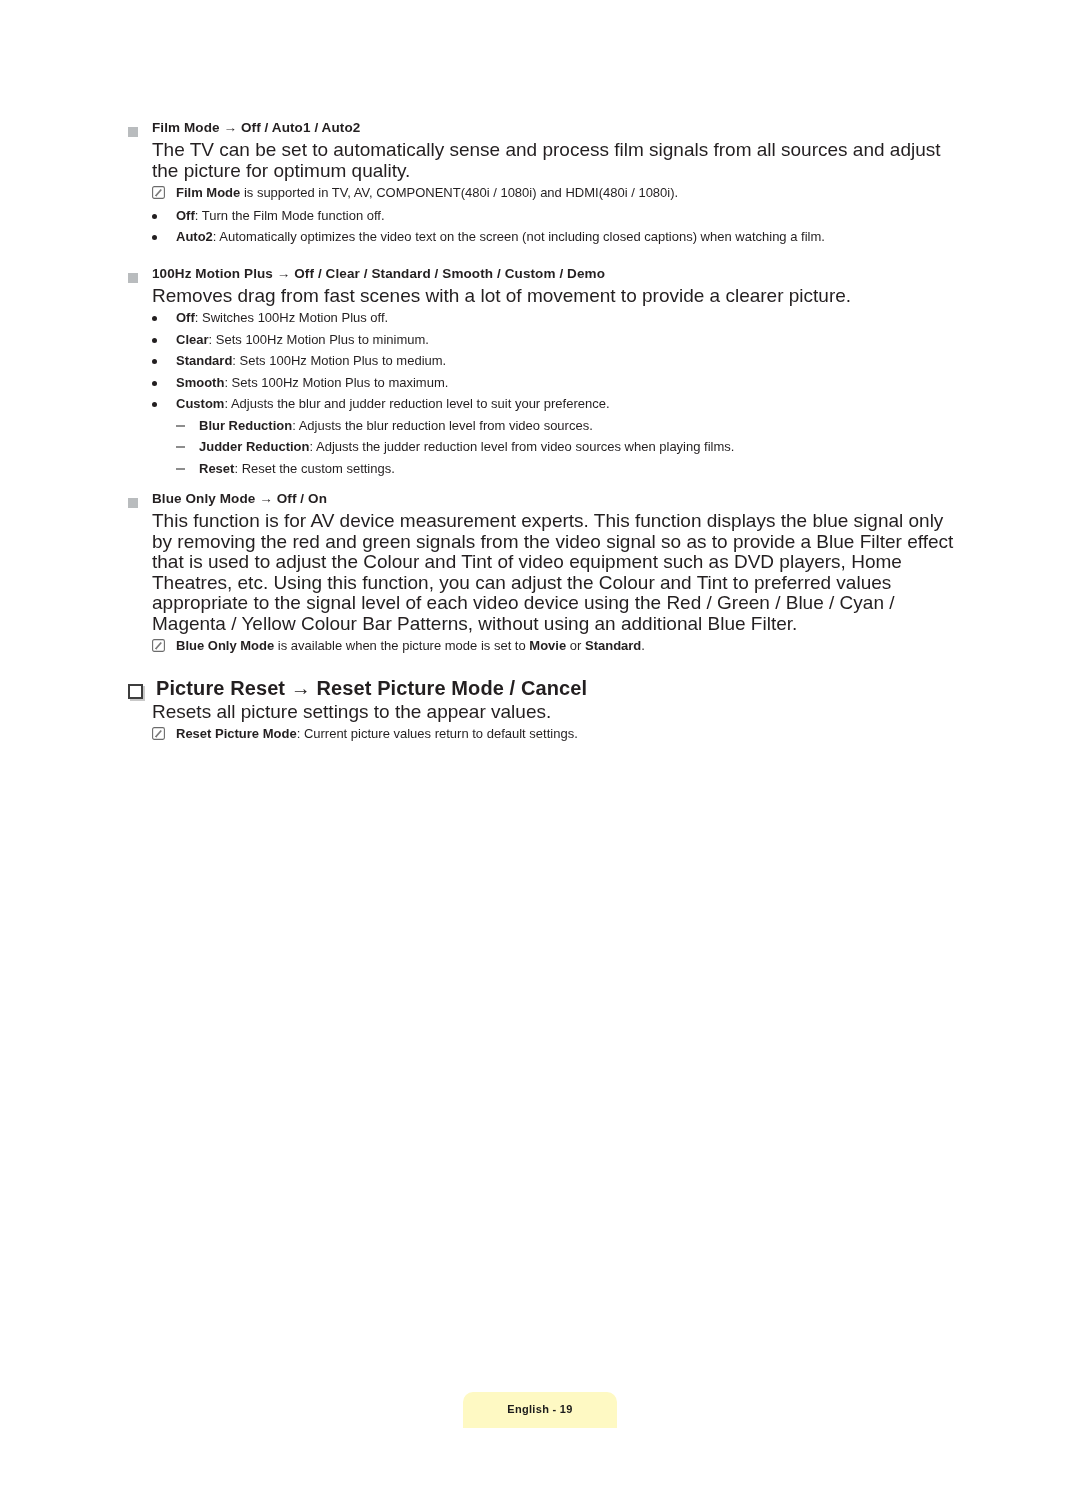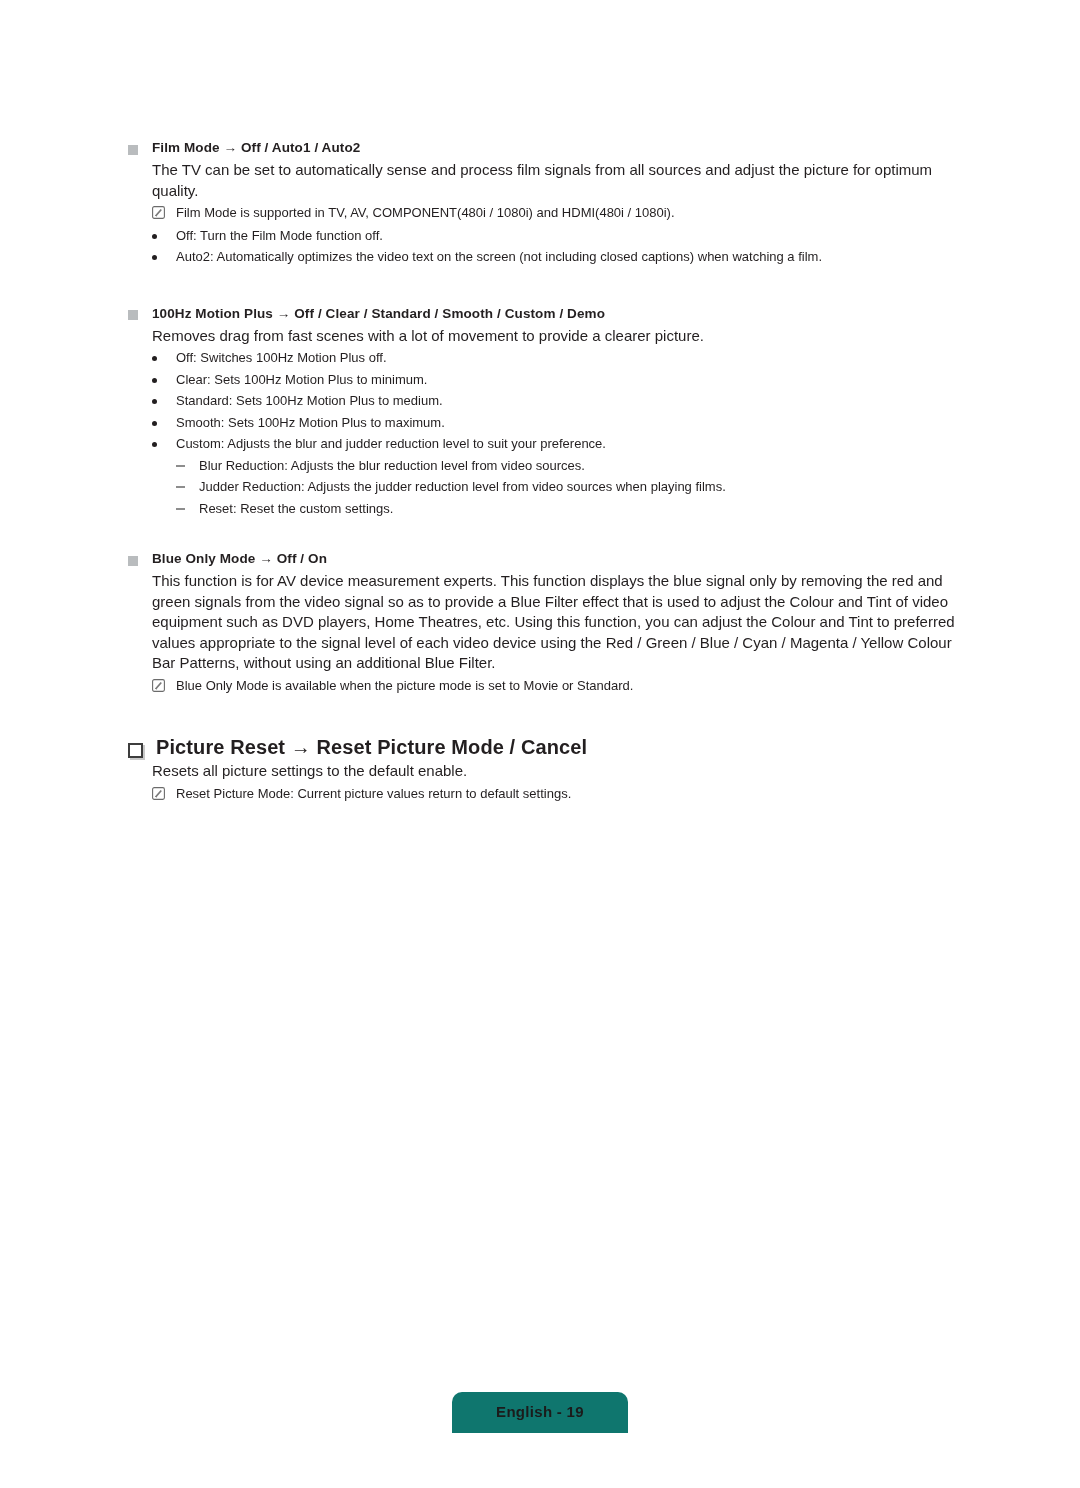--- a/index.html
+++ b/index.html
@@ -30,27 +30,26 @@
     top: 118px;
     width: 828px;
   }
 
   
   .section {
     margin-bottom: 2px;
   }
   .sec-head {
     display: flex;
-    align-items: center;
+    align-items: flex-end;
     font-size: 13.5px;
     font-weight: bold;
     line-height: 19px;
     letter-spacing: .1px;
     margin-bottom: 3px;
-    margin-top: 20px;
   }
   .sec-head .bullet-sq {
     flex: 0 0 auto;
     width: 10px;
     height: 10px;
     background: #b9bcbe;
     margin-right: 14px;
     margin-top: 4px;
   }
   .sec-head .bullet-box {
@@ -66,21 +65,21 @@
   .sec-head.big {
     font-size: 20px;
     line-height: 22px;
   }
   .sec-head.big .bullet-box {
     margin-top: 6px;
   }
 
   
   .para {
-    font-size: 15px;
+    font-size: 19px;
     line-height: 20.5px;
     margin: 0 0 2px 0;
     padding-left: 24px;
   }
 
   
   .note {
     display: flex;
     align-items: flex-start;
     font-size: 13px;
@@ -131,40 +130,40 @@
   .dash {
     flex: 0 0 auto;
     width: 9px;
     height: 2px;
     background: #8d8d8d;
     margin-right: 14px;
     margin-top: 9px;
   }
   .dash-text { flex: 1 1 auto; }
 
-  b { font-weight: normal; }
+  b { font-weight: bold; }
 
   .gap-sm { height: 8px; }
   .gap-md { height: 14px; }
   .gap-lg { height: 18px; }
 
   
   .footer {
     position: absolute;
     left: 0;
     top: 1392px;
     width: 1080px;
     display: flex;
     justify-content: center;
   }
   .page-tab {
-    background: #0f766e;
+    background: #fef9c3;
     border-radius: 10px 10px 0 0;
     padding: 11px 44px 13px 44px;
-    font-size: 15px;
+    font-size: 11px;
     font-weight: bold;
     color: #1b1b1b;
     letter-spacing: .3px;
   }
 </style>
 </head>
 <body>
 
 <div class="page">
   <div class="content">
@@ -264,21 +263,21 @@
       </div>
     </div>
 
     <div class="gap-lg"></div>
 
     <div class="section">
       <div class="sec-head big">
         <span class="bullet-box"></span>
         <span>Picture Reset → Reset Picture Mode / Cancel</span>
       </div>
-      <p class="para">Resets all picture settings to the default enable.</p>
+      <p class="para">Resets all picture settings to the appear values.</p>
 
       <div class="note">
         <span class="note-icon">
           <svg width="13" height="13" viewBox="0 0 13 13">
             <rect x="0.6" y="0.6" width="11.8" height="11.8" rx="1.6" ry="1.6" fill="#ffffff" stroke="#6b6b6b" stroke-width="1.1"></rect>
             <path d="M3.2 9.3 L8.6 3.0 L9.9 4.1 L4.5 10.2 Z" fill="#7a7a7a"></path>
             <path d="M3.2 9.3 L4.5 10.2" stroke="#6b6b6b" stroke-width="0.9"></path>
           </svg>
         </span>
         <span class="note-text"><b>Reset Picture Mode</b><span>: Current picture values return to default settings.</span></span>

